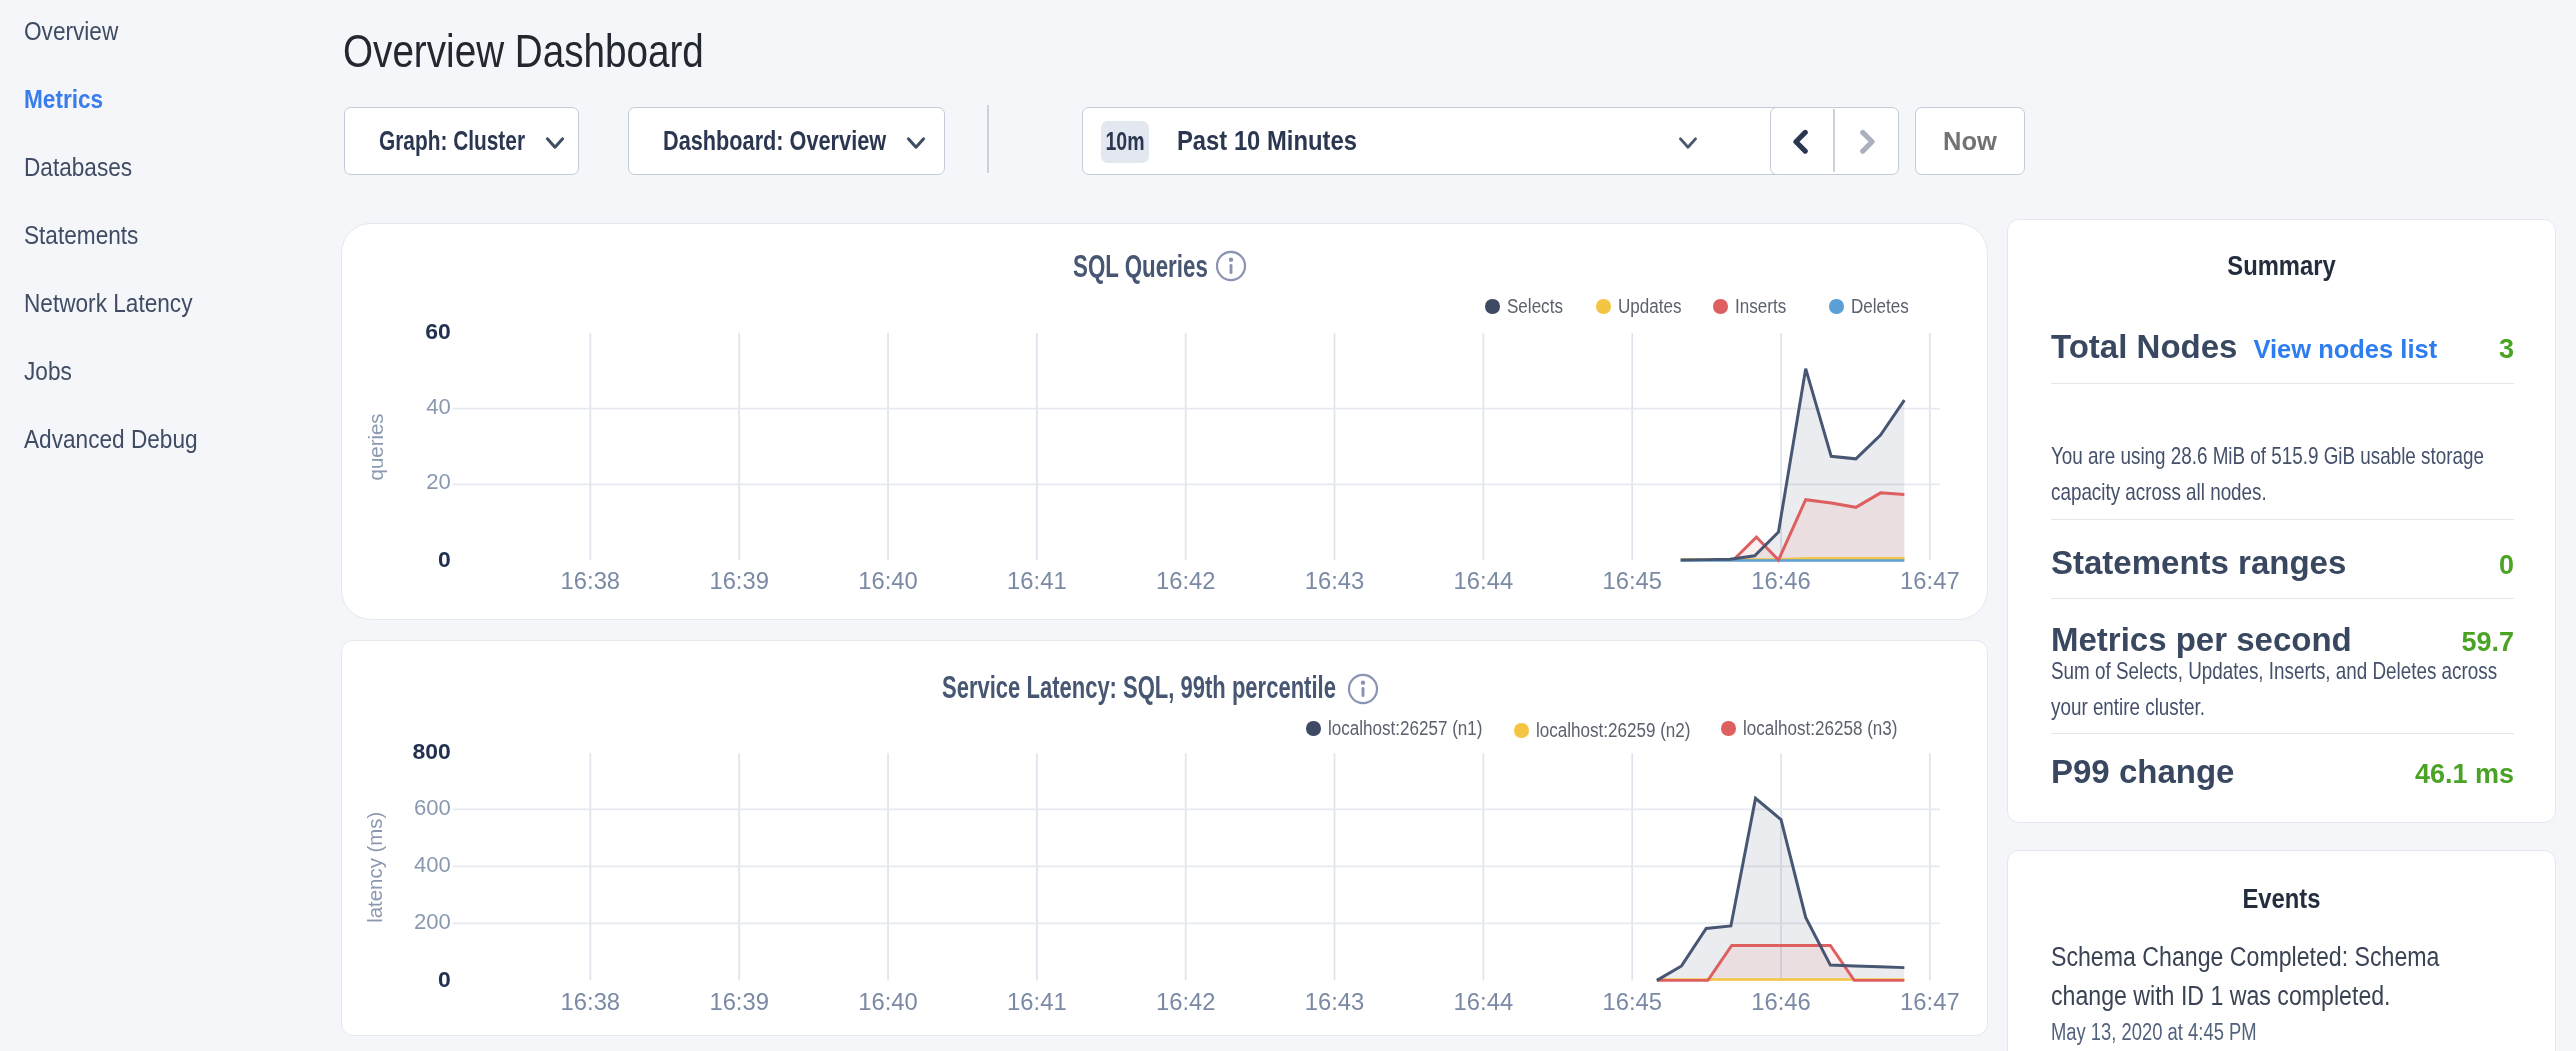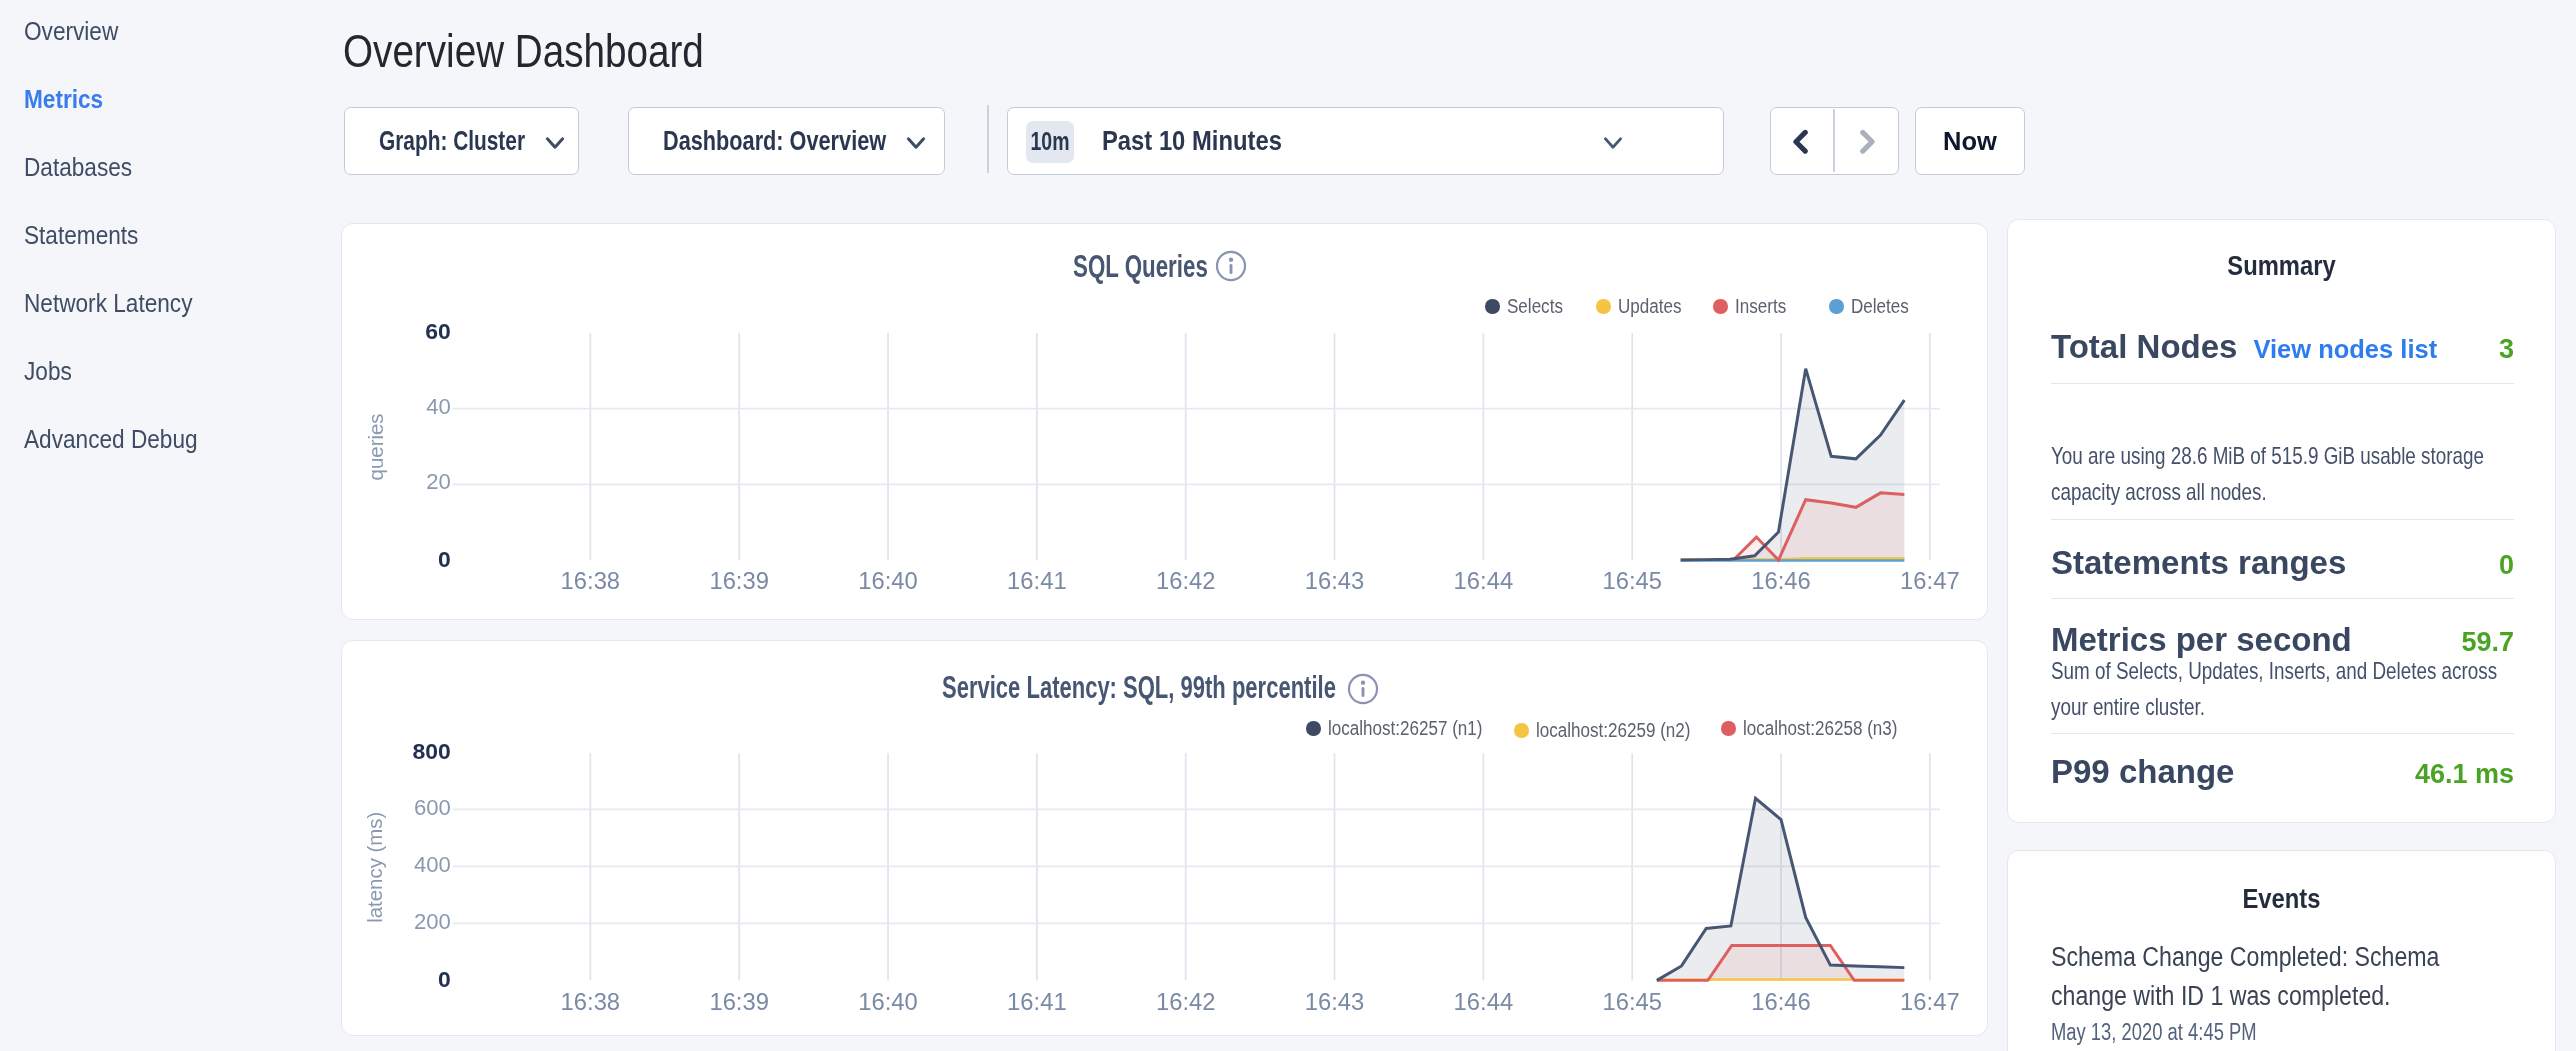--- a/index.html
+++ b/index.html
@@ -42,43 +42,43 @@
       <path d="M4 8 L13 18 L22 8" fill="none" stroke="#3f4d63" stroke-width="3.6" stroke-linecap="round" stroke-linejoin="round"></path>
     </svg>
 </div>
 <div class="ctl" style="left:628px;width:317px;">
   <span class="ctl-txt" style="margin-left:34px;transform:scaleX(0.775);">Dashboard: Overview</span>
   <svg style="position:absolute;left:276px;top:24px;" width="22" height="22" viewBox="0 0 26 26">
       <path d="M4 8 L13 18 L22 8" fill="none" stroke="#3f4d63" stroke-width="3.6" stroke-linecap="round" stroke-linejoin="round"></path>
     </svg>
 </div>
 <div class="vdivider"></div>
-<div class="ctl" style="left:1007px;width:717px;">
+<div class="ctl" style="left:1082px;width:717px;">
   <div class="badge10m">
       <span class="ctl-txt" style="font-size:25px;transform:scaleX(0.78);transform-origin:center;">10m</span>
     </div>
   <span class="ctl-txt" style="margin-left:94px;transform:scaleX(0.85);">Past 10 Minutes</span>
   <svg style="position:absolute;left:594px;top:24px;" width="22" height="22" viewBox="0 0 26 26">
       <path d="M4 8 L13 18 L22 8" fill="none" stroke="#4a586f" stroke-width="3.2" stroke-linecap="round" stroke-linejoin="round"></path>
     </svg>
 </div>
 <div class="ctl" style="left:1770px;width:129px;">
   <svg style="position:absolute;left:18px;top:21px;" width="24" height="25.5" viewBox="0 0 28 30">
       <path d="M19 4 L8 15 L19 26" fill="none" stroke="#2b3750" stroke-width="6" stroke-linecap="round" stroke-linejoin="round"></path>
     </svg>
   <div style="position:absolute;left:62px;top:0.9px;width:1.7px;height:63px;background:#ccd1dc;"></div>
   <svg style="position:absolute;left:84px;top:21px;" width="24" height="25.5" viewBox="0 0 28 30">
       <path d="M9 4 L20 15 L9 26" fill="none" stroke="#aab0bc" stroke-width="6" stroke-linecap="round" stroke-linejoin="round"></path>
     </svg>
 </div>
 <div class="ctl" style="left:1915px;width:110px;justify-content:center;">
-  <span class="ctl-txt" style="color:#0f172a;font-size:25.5px;">Now</span>
-</div>
-
-<div class="card" id="card1" style="left:341px;top:223px;width:1647px;height:397px;">
+  <span class="ctl-txt" style="color:#737373;font-size:25.5px;">Now</span>
+</div>
+
+<div class="card" id="card1" style="left:341px;top:223px;width:1647px;height:397px;border-radius:30px;">
   <div class="chart-title" style="left:731px;top:25px;transform:scaleX(0.72);">SQL Queries</div>
   <svg style="position:absolute;left:872px;top:25px;" width="34" height="34" viewBox="0 0 40 40">
       <circle cx="20" cy="20" r="16.5" fill="none" stroke="#8a93b2" stroke-width="2.6"></circle>
       <circle cx="20" cy="12.5" r="2.6" fill="#8a93b2"></circle>
       <rect x="18.3" y="17.5" width="3.4" height="12" rx="1.7" fill="#8a93b2"></rect>
     </svg>
   <div class="legend-item" style="left:1143px;top:71px;">
       <span class="dot" style="background:#3e4a63;"></span>
       <span class="lg">Selects</span>
     </div>

